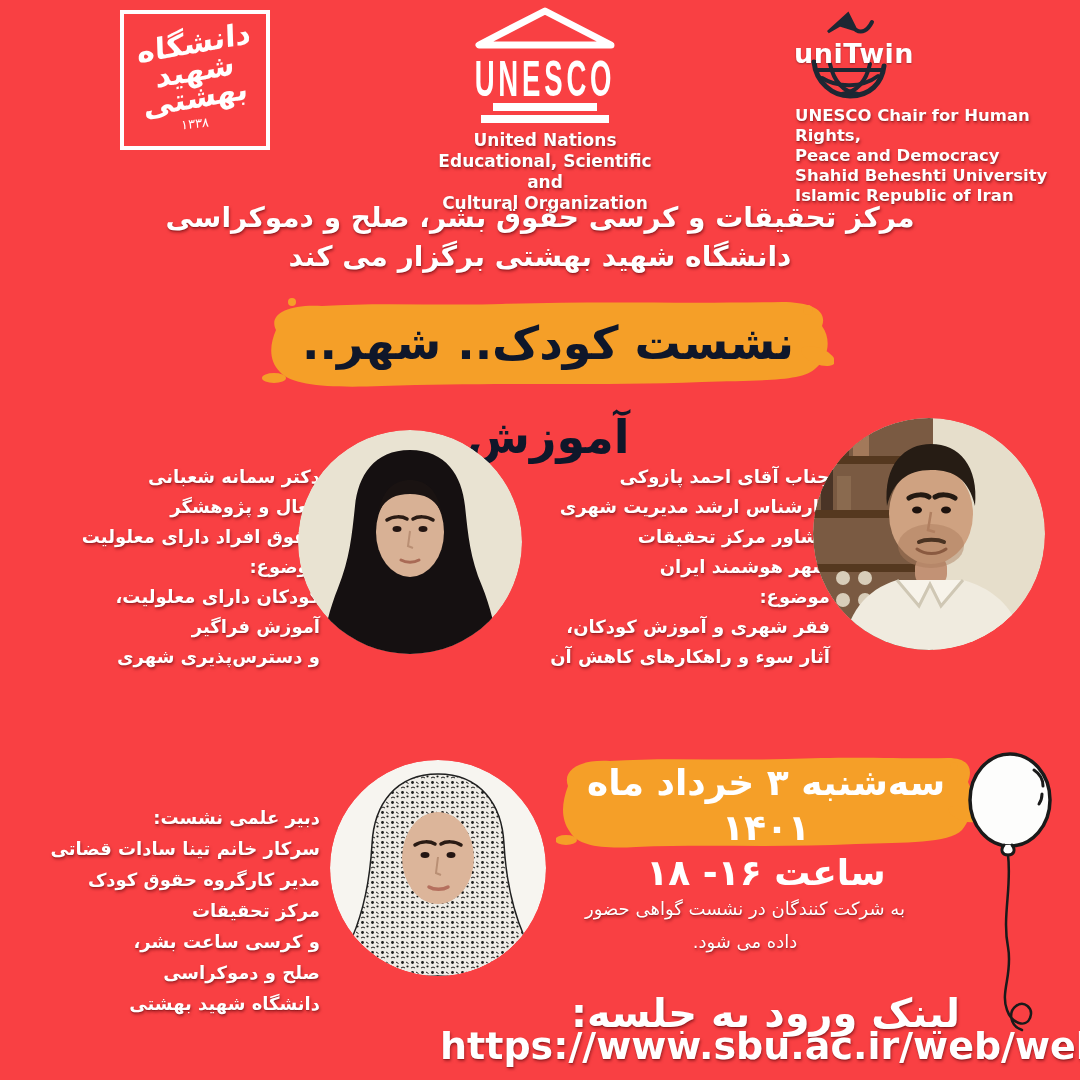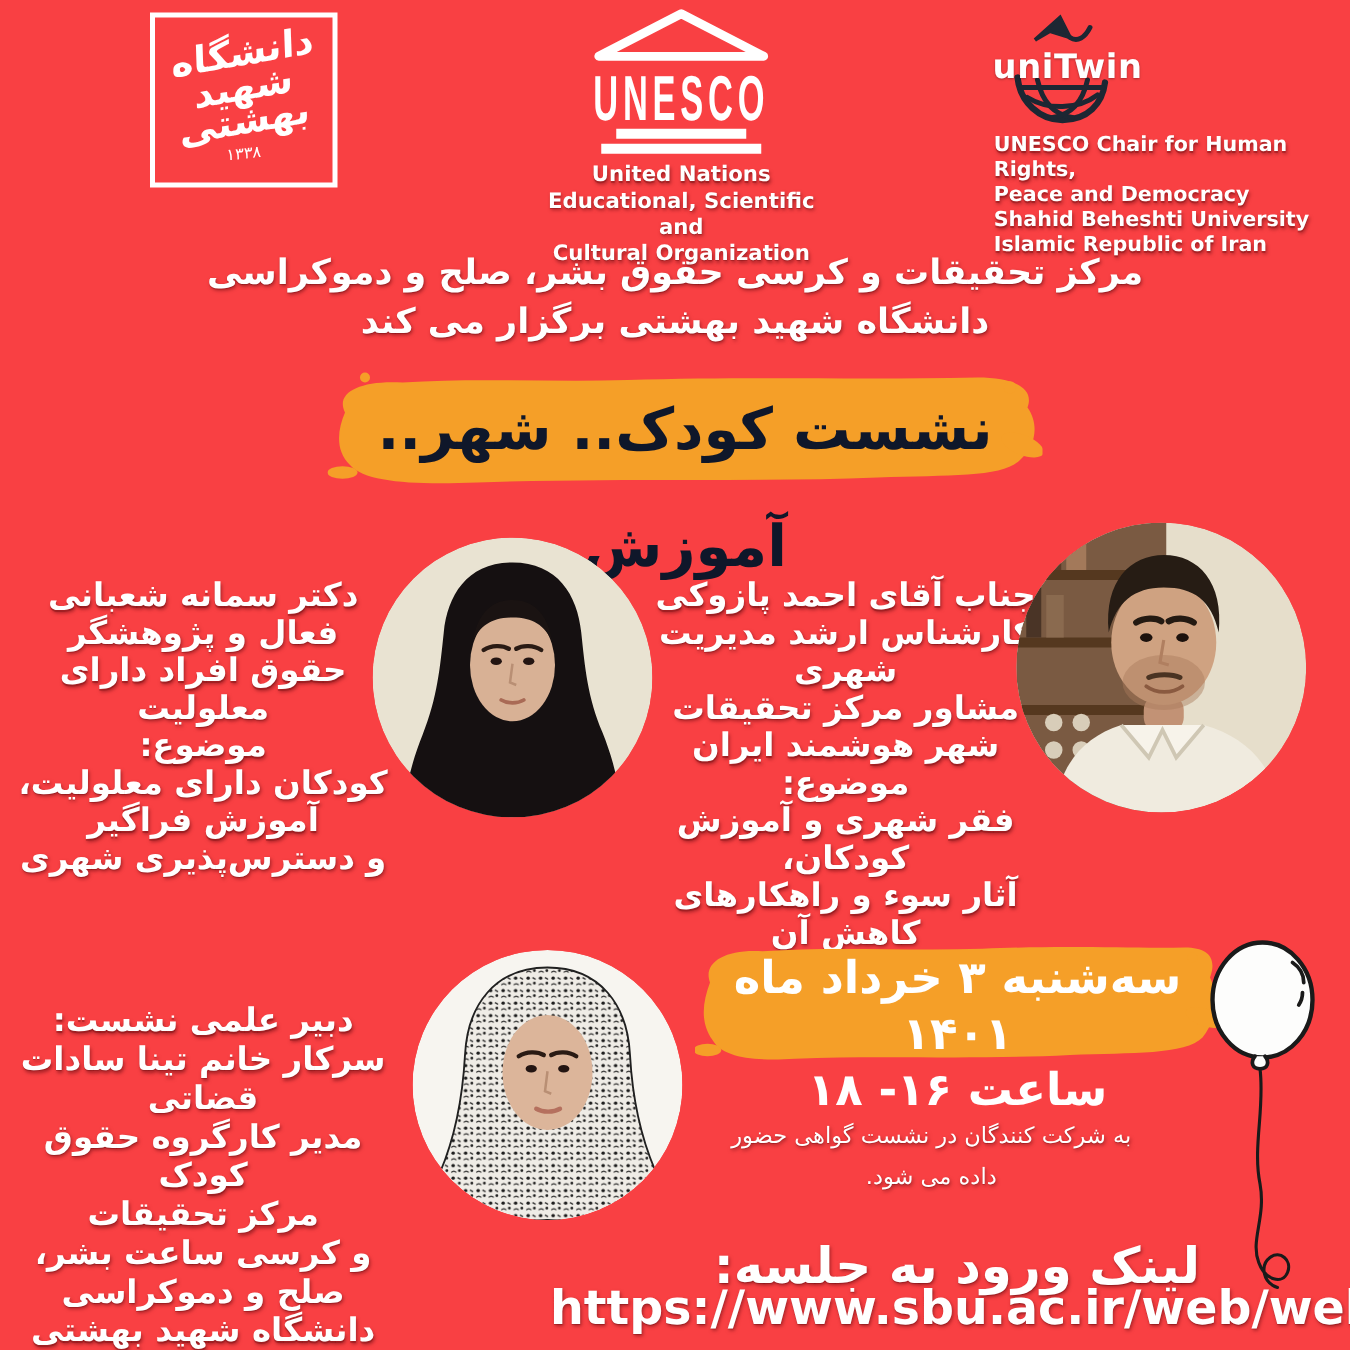--- a/index.html
+++ b/index.html
@@ -23,21 +23,21 @@
     letter-spacing:.5px;text-shadow:0 1px 2px rgba(0,0,0,.35);}
   .unitwin-caption{position:absolute;left:7px;top:100px;width:275px;font-size:16.5px;font-weight:700;
     line-height:20px;text-align:left;}
   
   .intro{left:0;top:198px;width:100%;text-align:center;font-size:28px;font-weight:bold;line-height:39px;}
   .title-wrap{left:262px;top:296px;width:572px;height:96px;}
   .brush-svg{position:absolute;left:0;top:0;width:100%;height:100%;}
   .title-text{position:absolute;left:0;top:0;width:100%;height:100%;line-height:94px;text-align:center;
     font-size:46px;font-weight:bold;color:#0f172a;}
   
-  .txtblock{text-align:center;font-weight:bold;font-size:26px;}
+  .txtblock{text-align:right;font-weight:bold;font-size:18px;}
   .txtblock div{line-height:30px;}
   .speaker-left{left:5px;top:462px;width:315px;}
   .speaker-right{left:523px;top:462px;width:307px;}
   .moderator{left:5px;top:802px;width:315px;}
   .moderator div{line-height:31px;}
   
   .photo{border-radius:50%;overflow:hidden;}
   .photo svg{display:block;}
   .photo-left{left:298px;top:430px;width:224px;height:224px;}
   .photo-right{left:813px;top:418px;width:232px;height:232px;}

